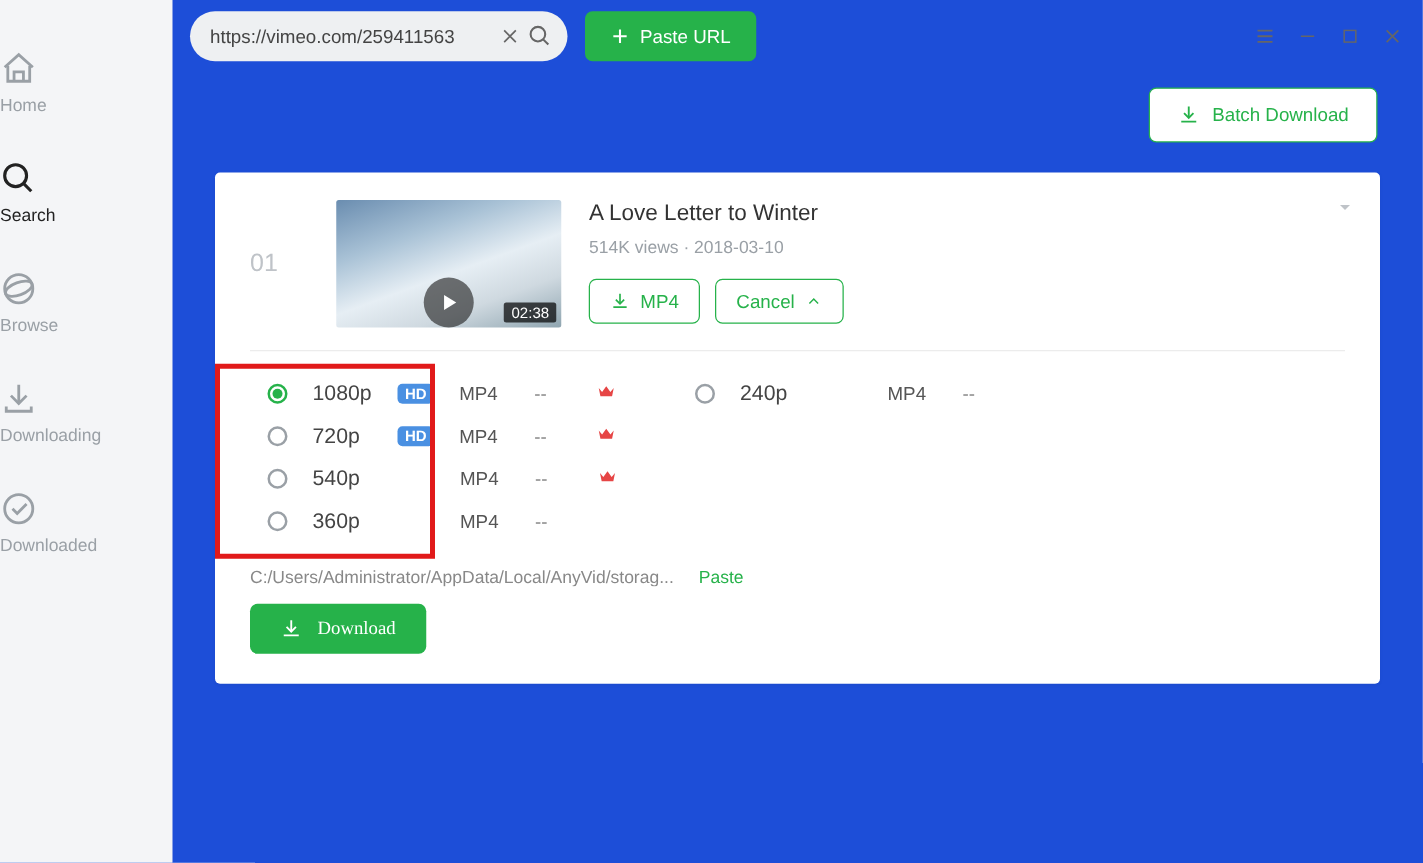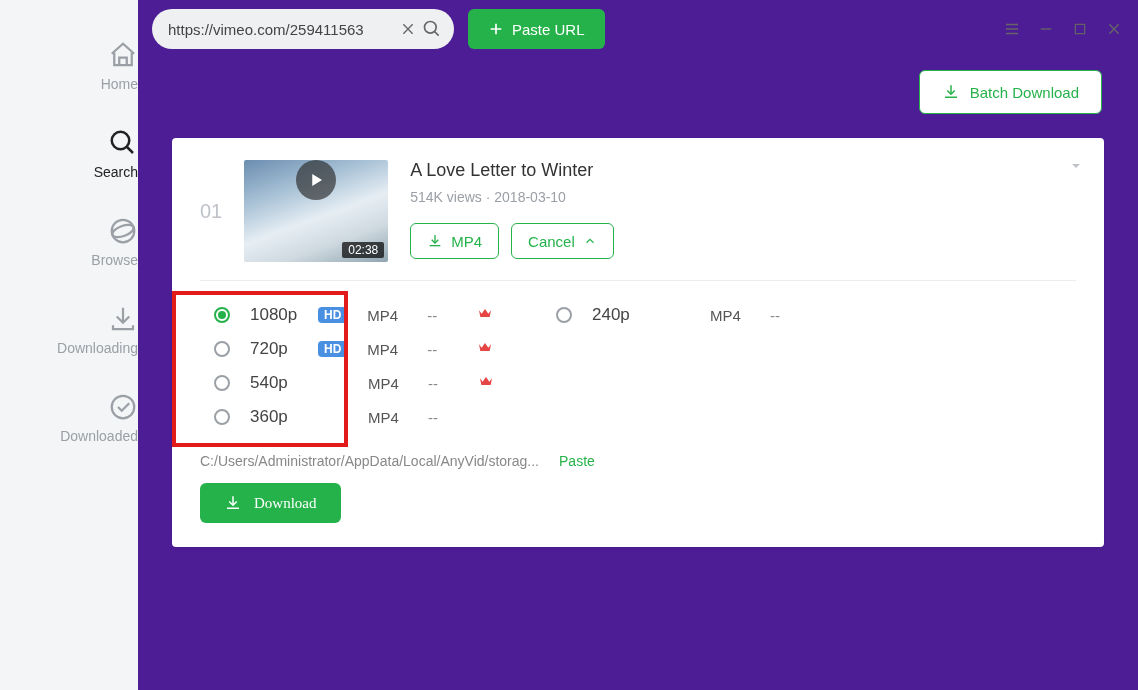--- a/index.html
+++ b/index.html
@@ -30,35 +30,35 @@
     background: #26b24a;
     border-radius: 12px;
     display: flex; align-items: center; justify-content: center;
     margin-bottom: 12px;
   }
   .logo-square svg { width: 34px; height: 34px; }
   .app-name { font-size: 20px; font-weight: 600; color: #222; }
 
   .nav-item {
     width: 100%;
-    display: flex; flex-direction: column; align-items: flex-end;
+    display: flex; flex-direction: column; align-items: flex-start;
     padding: 18px 0;
     cursor: pointer;
     color: #9aa0a6;
   }
   .nav-item.active { color: #222; }
   .nav-item .nav-icon { width: 30px; height: 30px; margin-bottom: 6px; }
   .nav-item .nav-label { font-size: 14px; }
 
   
   .main {
     position: absolute;
     left: 138px; top: 0;
     right: 0; bottom: 0;
-    background: #4c1d95;
+    background: #1d4ed8;
     border-top-left-radius: 0;
   }
 
   
   .topbar {
     height: 58px;
     display: flex;
     align-items: center;
     padding: 0 14px 0 14px;
   }
@@ -124,24 +124,24 @@
     margin: 12px 34px 0 34px;
     background: #fff;
     box-shadow: 0 1px 3px rgba(0,0,0,0.06);
     border-radius: 4px;
     padding: 22px 28px 24px 28px;
     position: relative;
   }
   .card-head { display: flex; gap: 22px; align-items: flex-start; }
   .idx { color: #bfc3c8; font-size: 20px; align-self: center; }
   .thumb {
-    position: relative; width: 144px; height: 102px;
+    position: relative; width: 180px; height: 102px;
     background: linear-gradient(160deg, #6a8db0 0%, #a9c2d6 30%, #e6eef4 55%, #cfd9e0 75%, #8fa5b0 100%);
     border-radius: 2px;
-    display:flex; align-items:flex-start; justify-content:center;
+    display:flex; align-items:flex-end; justify-content:center;margin-left:25px;
   }
   .thumb .play {
     width: 40px; height: 40px; border-radius: 50%;
     background: rgba(40,40,40,0.65);
     display:flex; align-items:center; justify-content:center;
   }
   .thumb .dur {
     position: absolute; right: 4px; bottom: 4px;
     background: rgba(0,0,0,0.7); color: #fff;
     font-size: 12px; padding: 1px 6px; border-radius: 2px;

